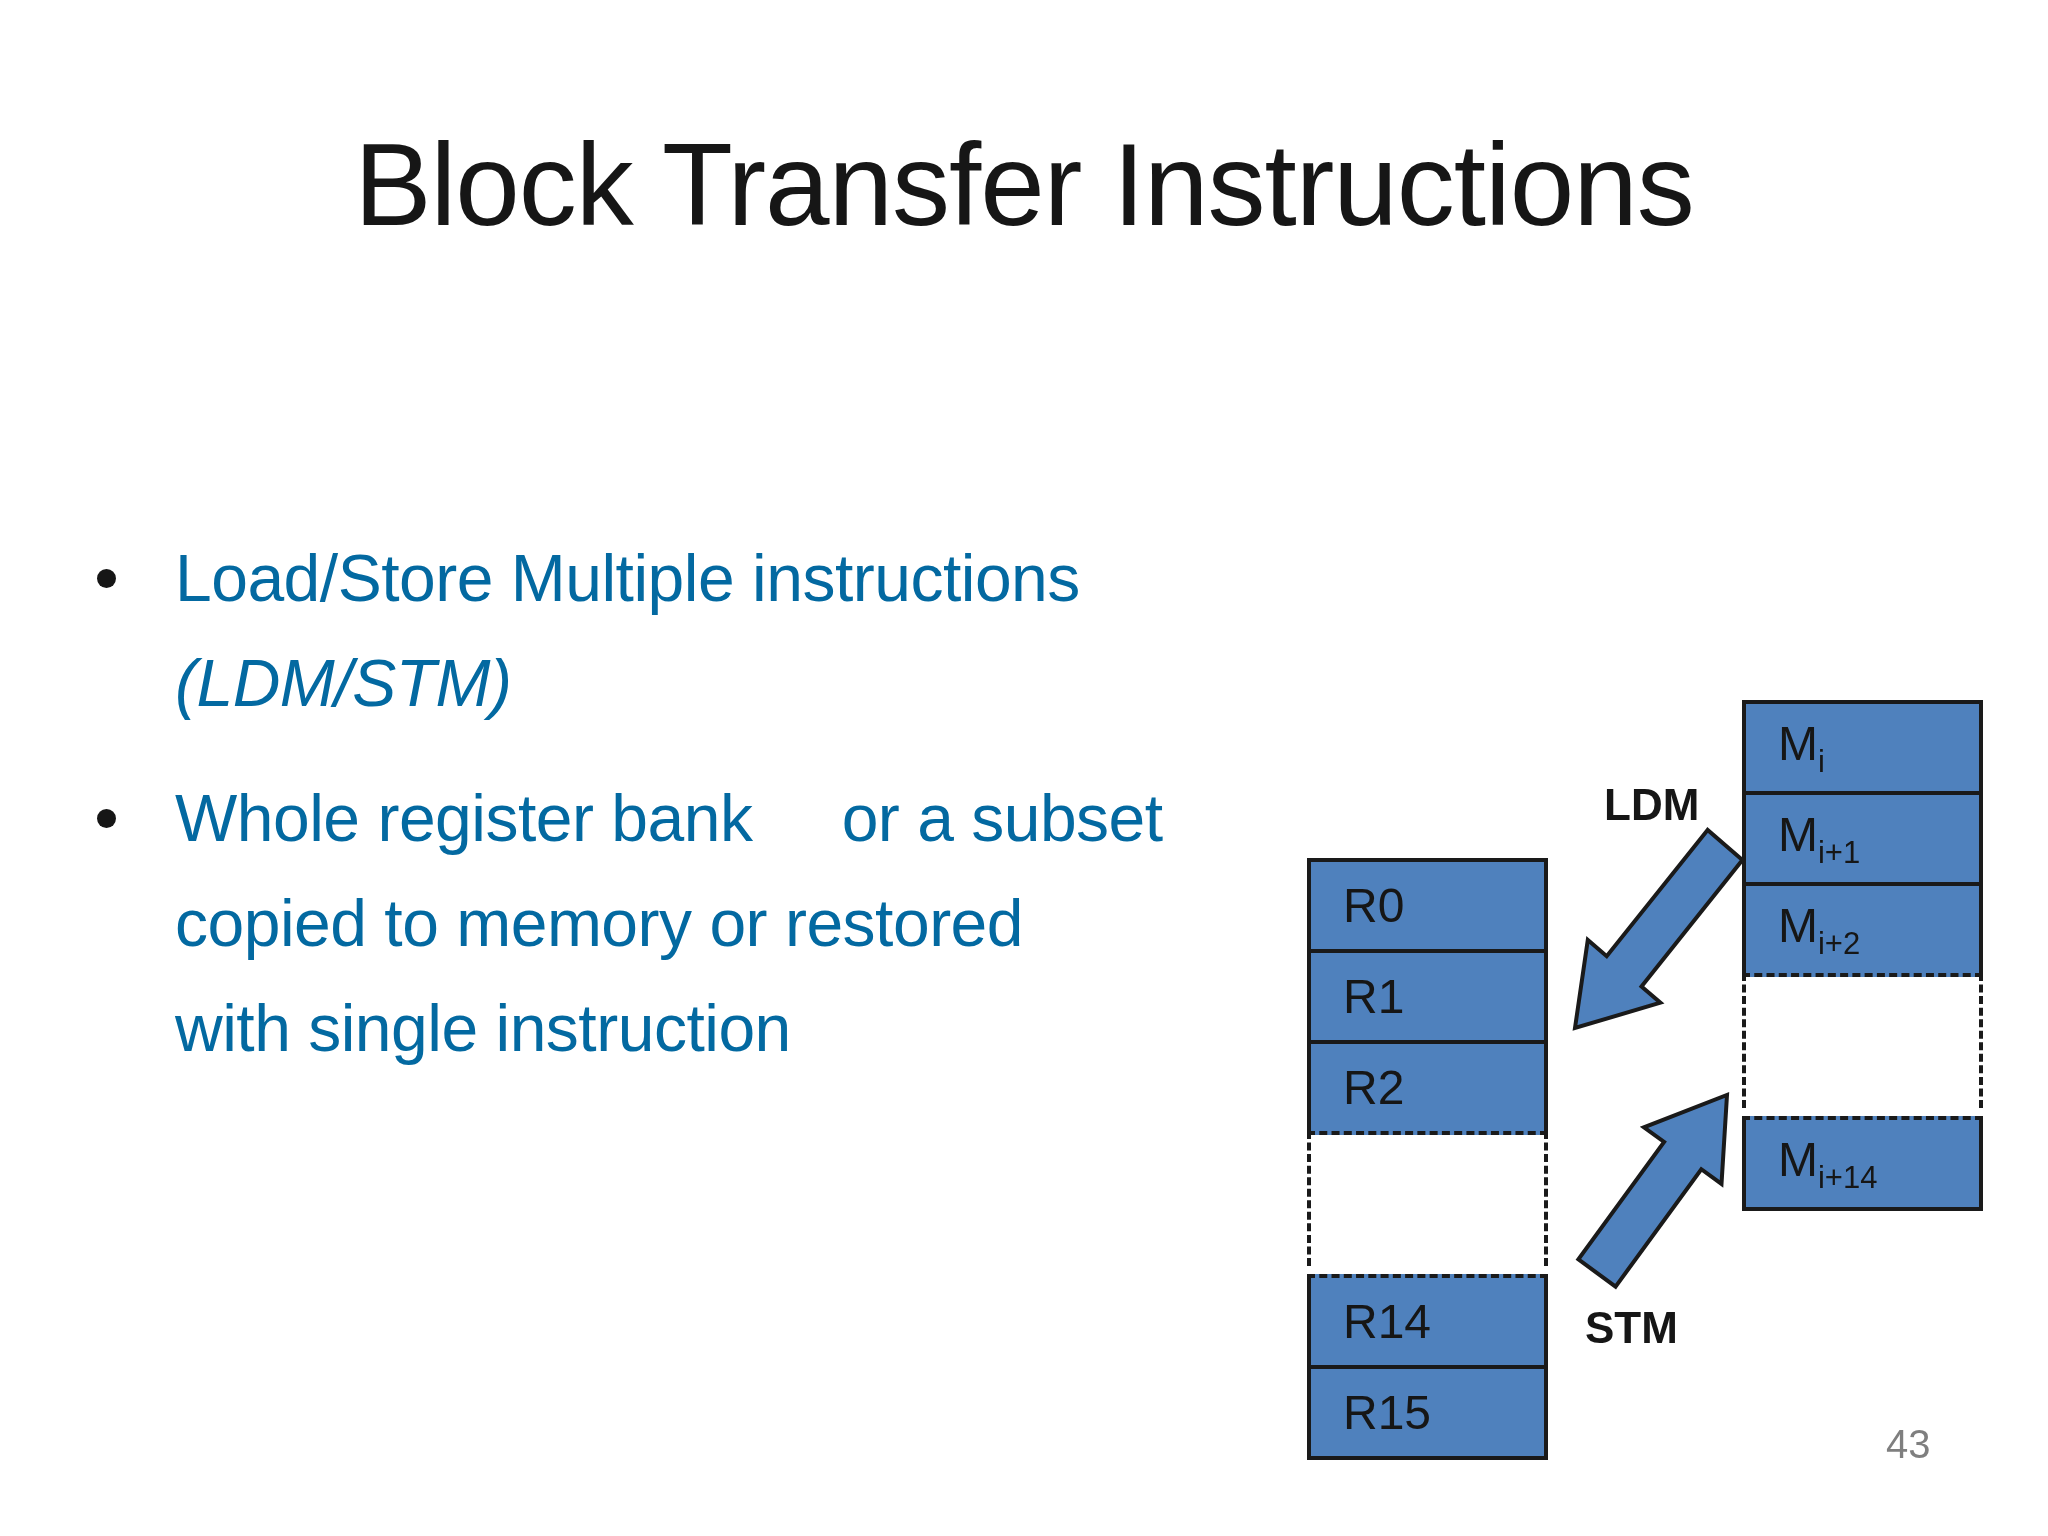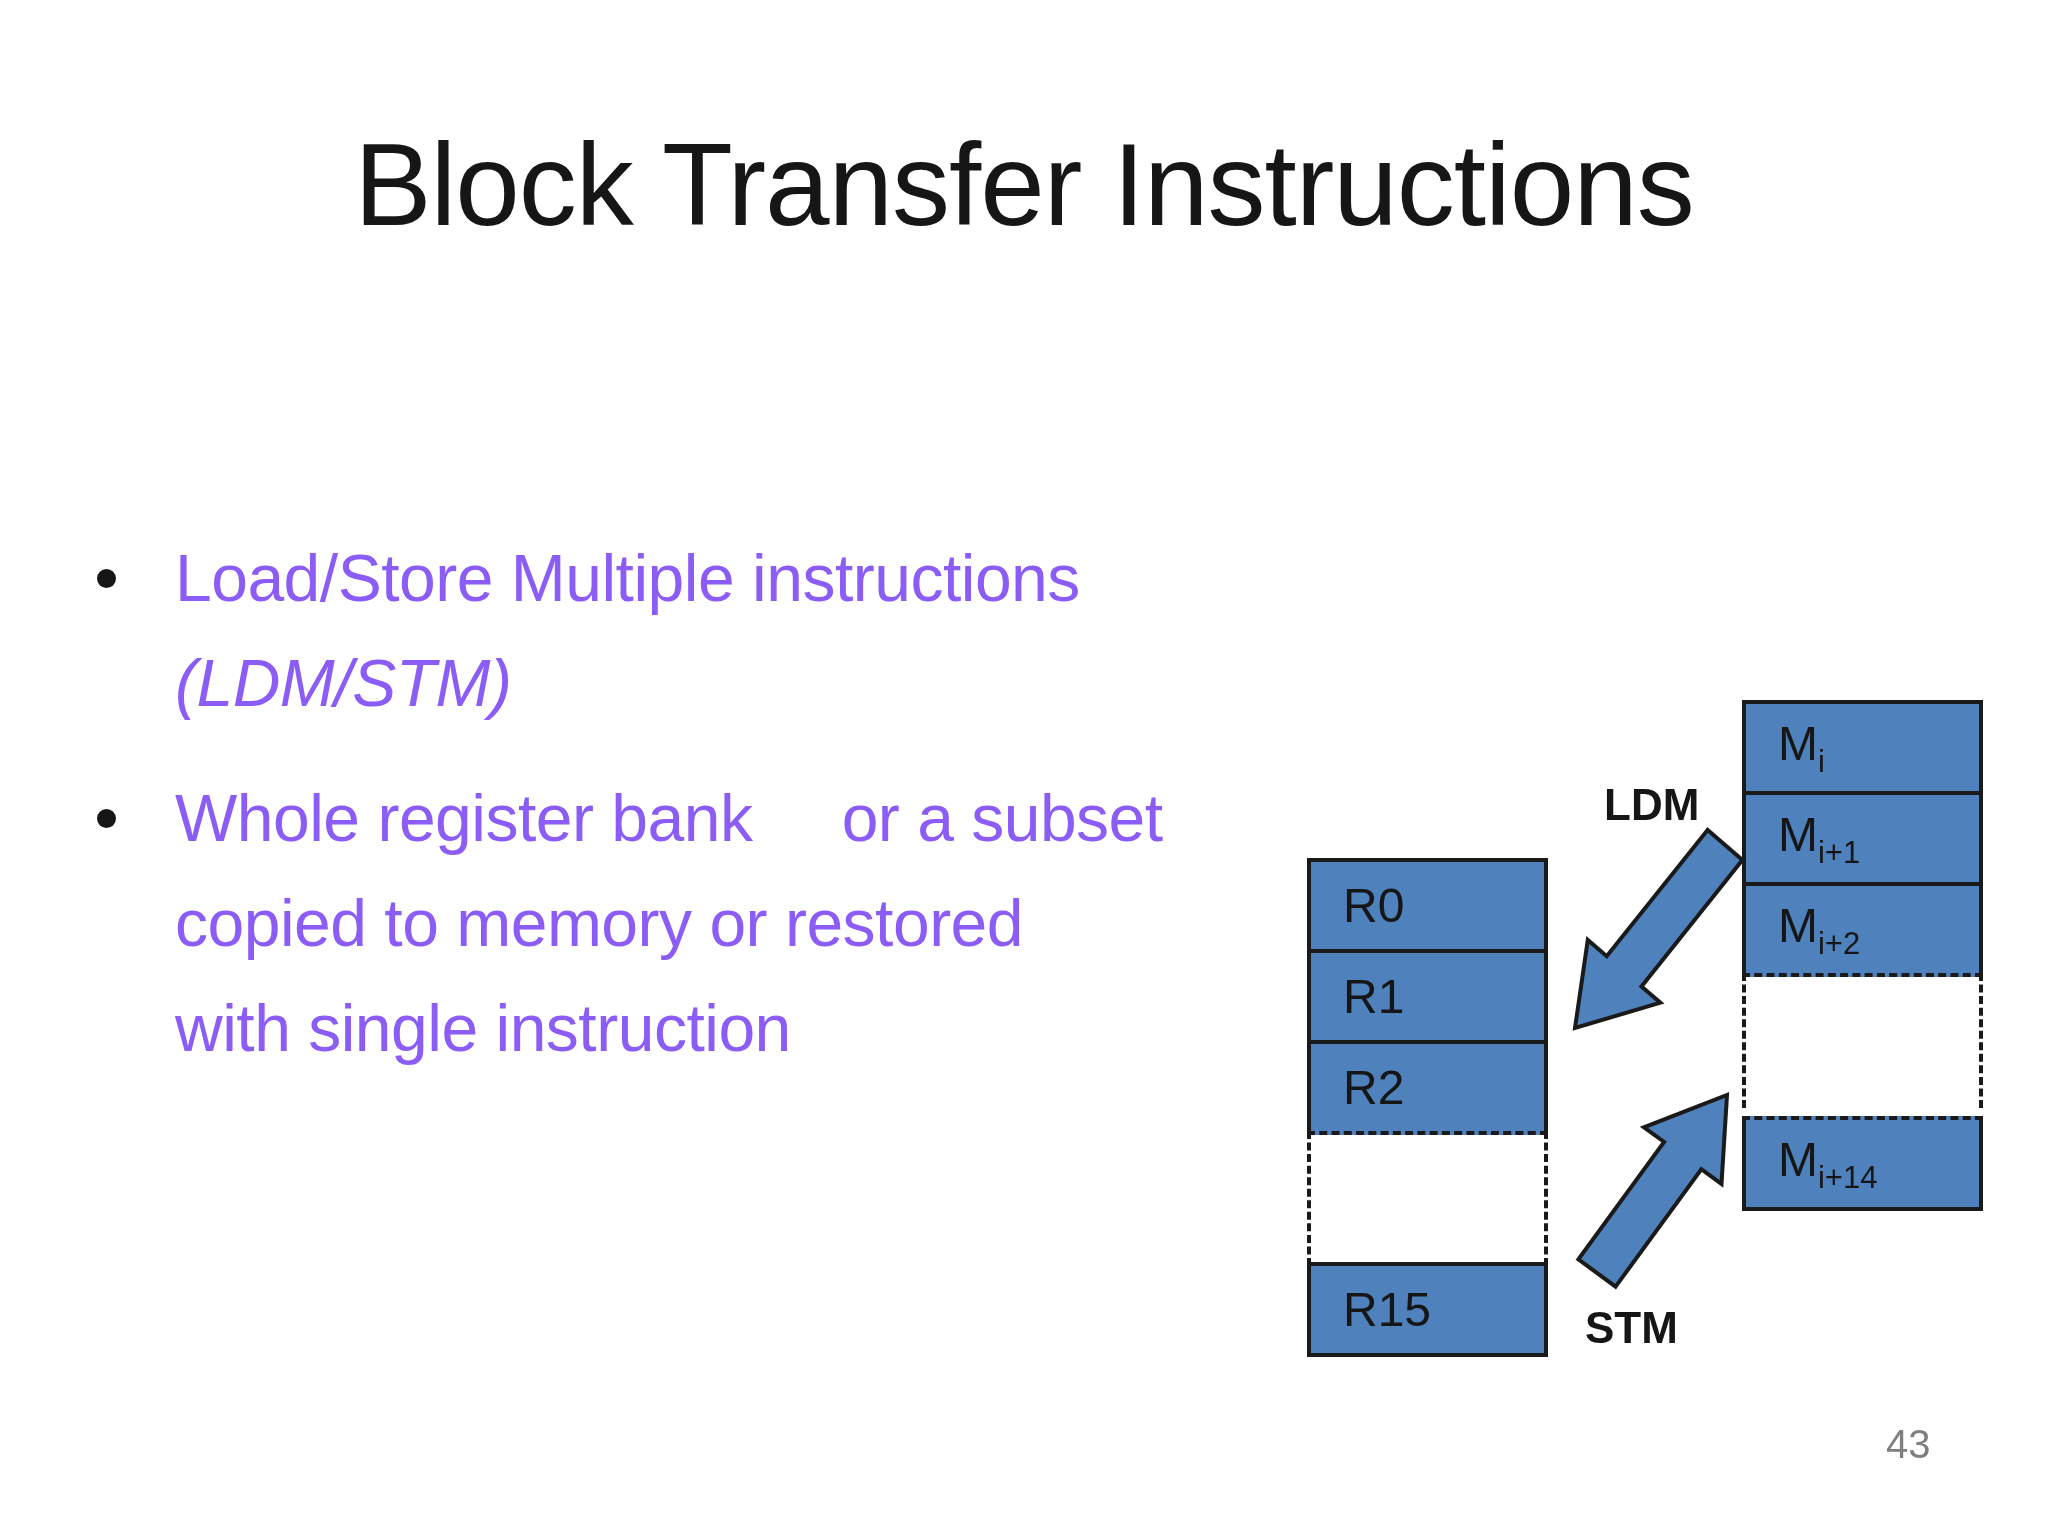--- a/index.html
+++ b/index.html
@@ -29,21 +29,21 @@
   .bullet-dot{
     position:absolute;left:0;top:43px;
     width:19px;height:19px;border-radius:50%;
     background:#161616;
   }
   .bullet-line{
     font-size:66px;
     line-height:105px;
     letter-spacing:-0.5px;
     white-space:nowrap;
-    color:#8b5cf6;
+    color:#0369a1;
   }
   .italic{font-style:italic;}
   
   .stack{position:absolute;box-sizing:border-box;}
   .stack-register{left:1307px;top:858px;width:241px;}
   .stack-memory{left:1742px;top:700px;width:241px;}
   .cell{
     box-sizing:border-box;
     height:95px;
     border:4px solid var(--box-border,#1a1a1a);
@@ -115,20 +115,23 @@
     <div class="cell">
       <span>R0</span>
     </div>
     <div class="cell">
       <span>R1</span>
     </div>
     <div class="cell dashed-bottom">
       <span>R2</span>
     </div>
     <div class="cell gap"></div>
+    <div class="cell dashed-top">
+      <span>R14</span>
+    </div>
     <div class="cell">
       <span>R15</span>
     </div>
   </div>
 
   <div class="stack stack-memory">
     <div class="cell">
       <span><span>M</span><span class="mem-sub">i</span></span>
     </div>
     <div class="cell">

